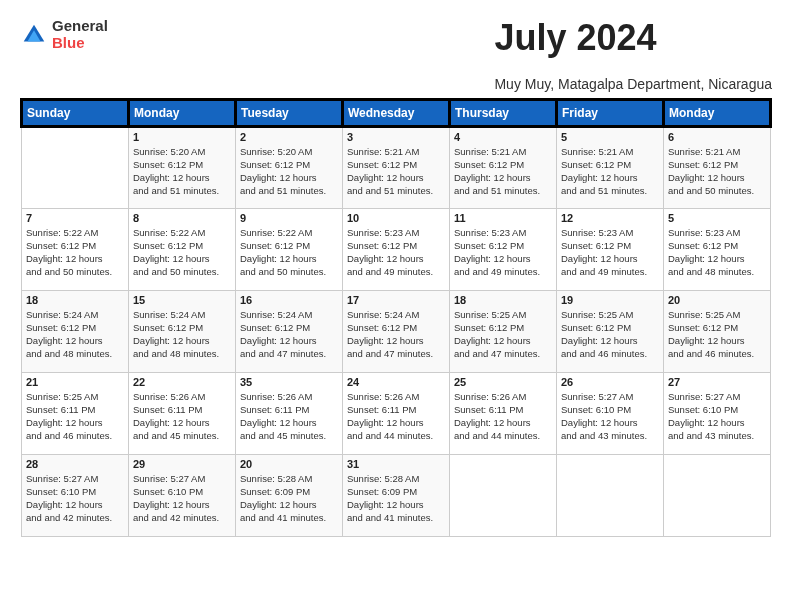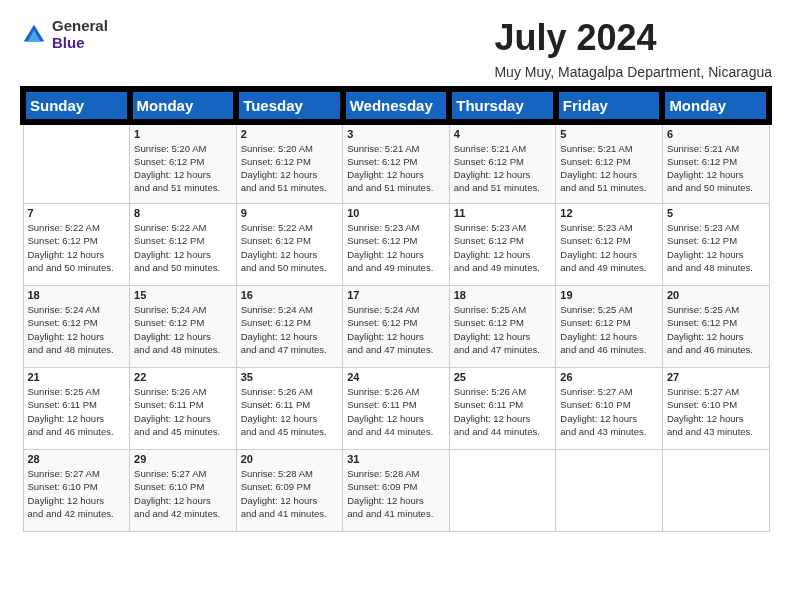--- a/index.html
+++ b/index.html
@@ -32,53 +32,53 @@
       line-height: 1.1;
     }
     .logo-general {
       font-size: 15px;
       font-weight: bold;
       color: #333;
     }
     .logo-blue {
       font-size: 15px;
       font-weight: bold;
-      color: #4c1d95;
+      color: #ef4444;
     }
     .logo-icon {
       width: 28px;
       height: 28px;
     }
     .title-block {
       text-align: left;
     }
     .month-year {
       font-size: 36px;
       font-weight: bold;
       color: #222;
       line-height: 1.1;
     }
     .location {
       font-size: 14px;
       color: #333;
-      margin-top: 6px;
+      margin-top: 18px;
     }
     table {
       width: 100%;
       border-collapse: collapse;
       table-layout: fixed;
     }
     thead tr th {
       background: #1565c0;
       color: #fff;
-      font-size: 15px;
+      font-size: 12px;
       font-weight: bold;
       padding: 5px 4px;
       text-align: left;
-      border: 6px solid #000000;
+      border: 3px solid #000000;
     }
     tbody tr td {
       border: 1px solid #ccc;
       vertical-align: top;
       padding: 3px 4px;
       font-size: 9.5px;
       color: #333;
       height: 82px;
     }
     .day-num {

